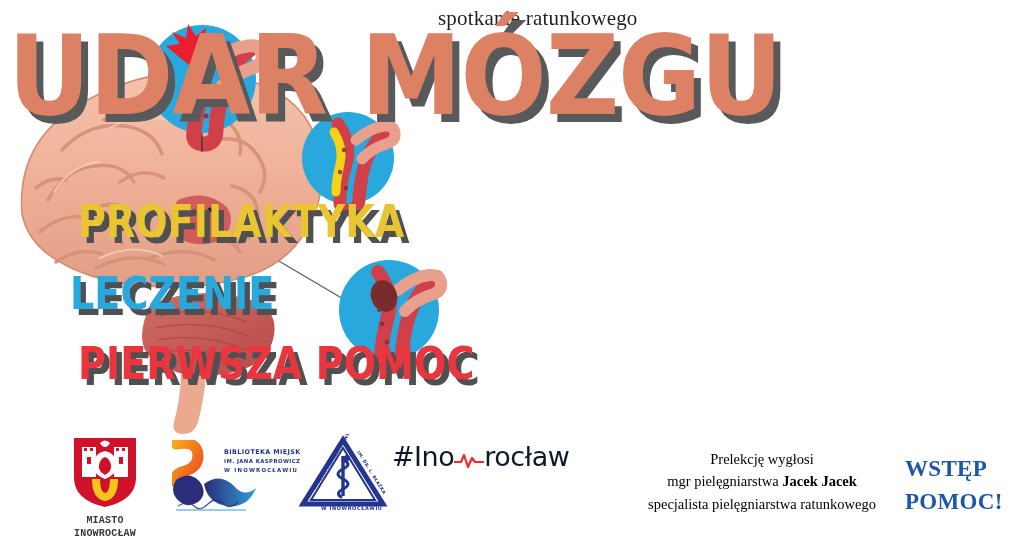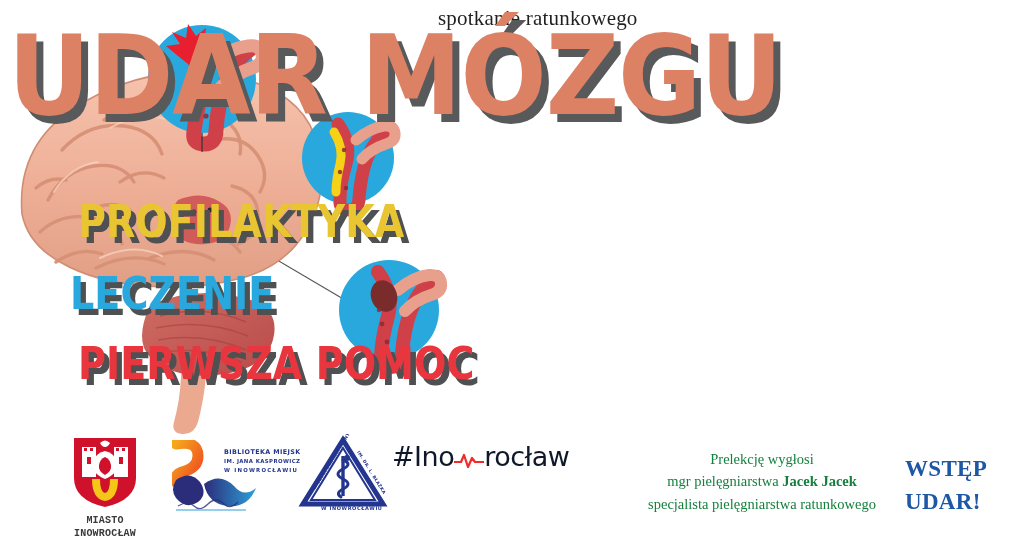--- a/index.html
+++ b/index.html
@@ -39,21 +39,21 @@
   .city-cap{font-family:Liberation Mono, monospace;font-weight:bold;font-size:10px;
             color:#3a3a3a;text-align:center;line-height:1.25;margin-top:2px;letter-spacing:.2px;}
 
   #ino-logo{position:absolute;left:392px;top:12px;width:210px;}
   .ino-l1,.ino-l2{font-family:"DejaVu Sans",sans-serif;color:#0f172a;
                   font-size:27px;line-height:1.1;white-space:nowrap;}
   .ino-l1{letter-spacing:-.5px;}
   .ino-l2{letter-spacing:0px;margin-top:2px;}
 
   #speaker{position:absolute;left:618px;top:18px;width:288px;text-align:center;
-           font-family:"Liberation Serif",serif;font-size:14.5px;color:#15803d;line-height:1.55;}
+           font-family:"Liberation Serif",serif;font-size:14.5px;color:#000000;line-height:1.55;}
   #speaker b{font-weight:bold;}
 
   #wstep{position:absolute;left:905px;top:22px;width:112px;text-align:left;
          font-family:"Liberation Serif",serif;font-weight:bold;font-size:23px;
          color:#1d57a5;line-height:1.45;letter-spacing:.3px;}
 </style>
 </head>
 <body>
 
 <div id="poster">
@@ -264,17 +264,17 @@
     </div>
 
     <div id="speaker">
       <div>Prelekcję wygłosi</div>
       <div><span>mgr pielęgniarstwa </span><b>Jacek Jacek</b></div>
       <div>specjalista pielęgniarstwa ratunkowego</div>
     </div>
 
     <div id="wstep">
       <div>WSTĘP</div>
-      <div>UDAR!</div>
+      <div>POMOC!</div>
     </div>
 
   </div>
 </div>
 
 </body></html>

